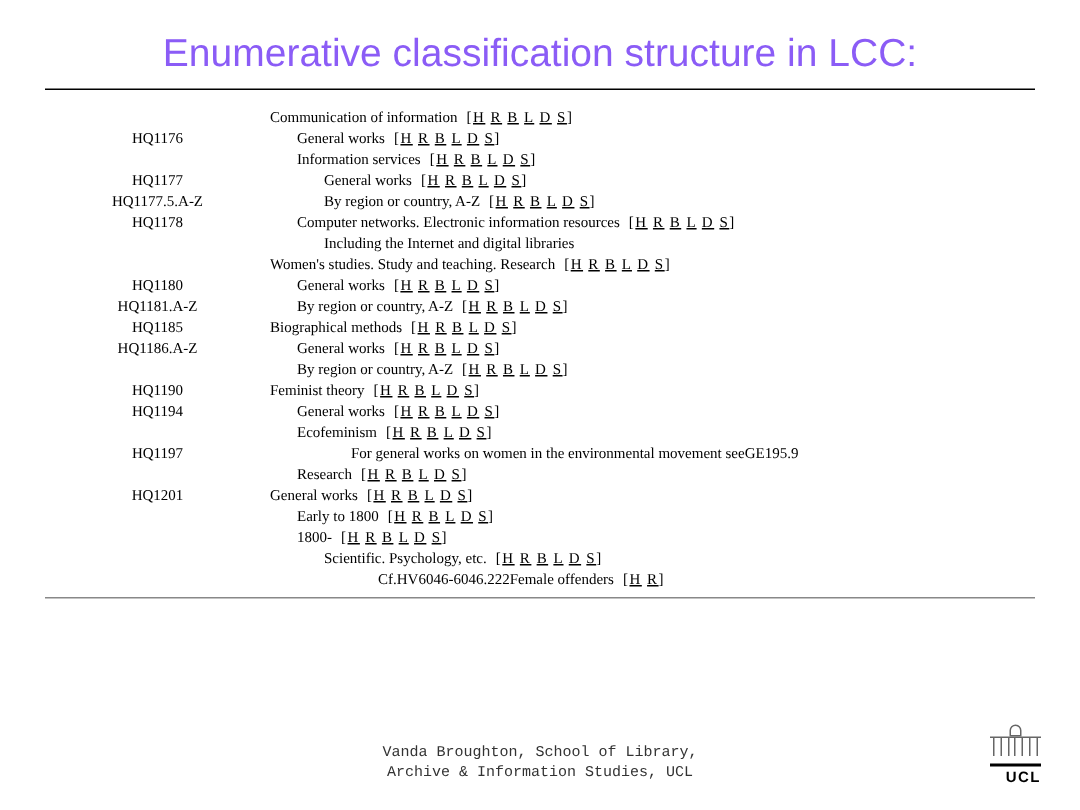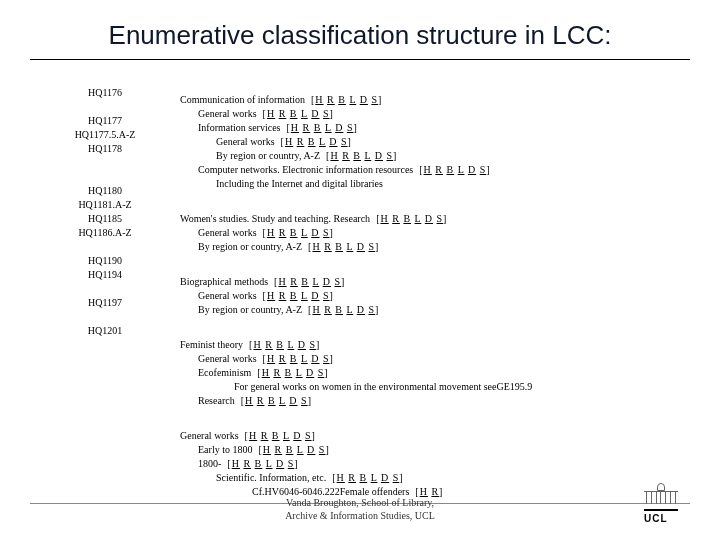--- a/index.html
+++ b/index.html
@@ -9,21 +9,21 @@
     background: #fff;
     font-family: Arial, Helvetica, sans-serif;
     position: relative;
     overflow: hidden;
   }
   .title {
     font-size: 26px;
     font-weight: normal;
     text-align: center;
     padding: 20px 30px 8px;
-    color: #0f172a;
+    color: #8b5cf6;
   }
   .title-underline {
     border-bottom: 1px solid #000;
     margin: 0 30px 12px;
   }
   .content {
     display: flex;
     padding: 0 30px;
     font-family: "Times New Roman", Times, serif;
     font-size: 10px;
@@ -41,21 +41,21 @@
   .spacer { height: 14px; }
   .right-col {
     flex: 1;
   }
   .right-col .line {
     line-height: 14px;
     white-space: nowrap;
     display: flex;
     align-items: baseline;
   }
-  .ind-0 { padding-left: 0; margin-top: 21px; }
+  .ind-0 { padding-left: 0; }
   .ind-1 { padding-left: 18px; }
   .ind-2 { padding-left: 36px; }
   .ind-3 { padding-left: 54px; }
   .ind-4 { padding-left: 72px; text-align: center; }
   .brackets {
     margin-left: 6px;
     letter-spacing: 1px;
   }
   .brackets span {
     text-decoration: underline;
@@ -71,27 +71,27 @@
   }
   .footer {
     position: absolute;
     bottom: 18px;
     left: 0;
     right: 0;
     text-align: center;
     font-size: 10px;
     color: #333;
     line-height: 13px;
-    font-family: Liberation Serif, serif;
+    font-family: Liberation Mono, monospace;
   }
   .logo-area {
     position: absolute;
     bottom: 16px;
-    right: 42px;
-    text-align: left;
+    right: 26px;
+    text-align: right;
   }
   .logo-dome {
     width: 34px;
     height: 24px;
     position: relative;
     margin: 0 auto 2px;
   }
   .dome-top {
     width: 8px; height: 8px;
     border: 1px solid #666;
@@ -232,21 +232,21 @@
       </div>
       <div class="line ind-1">
         <span>Early to 1800</span>
         <span class="brackets">[<span>H</span> <span>R</span> <span>B</span> <span>L</span> <span>D</span> <span>S</span>]</span>
       </div>
       <div class="line ind-1">
         <span>1800-</span>
         <span class="brackets">[<span>H</span> <span>R</span> <span>B</span> <span>L</span> <span>D</span> <span>S</span>]</span>
       </div>
       <div class="line ind-2">
-        <span>Scientific. Information, etc.</span>
+        <span>Scientific. Psychology, etc.</span>
         <span class="brackets">[<span>H</span> <span>R</span> <span>B</span> <span>L</span> <span>D</span> <span>S</span>]</span>
       </div>
       <div class="line ind-4">
         <span>Cf. </span>
         <span class="link">HV6046-6046.222</span>
         <span> Female offenders</span>
         <span class="brackets">[<span>H</span> <span>R</span>]</span>
       </div>
     </div>
 </div>

